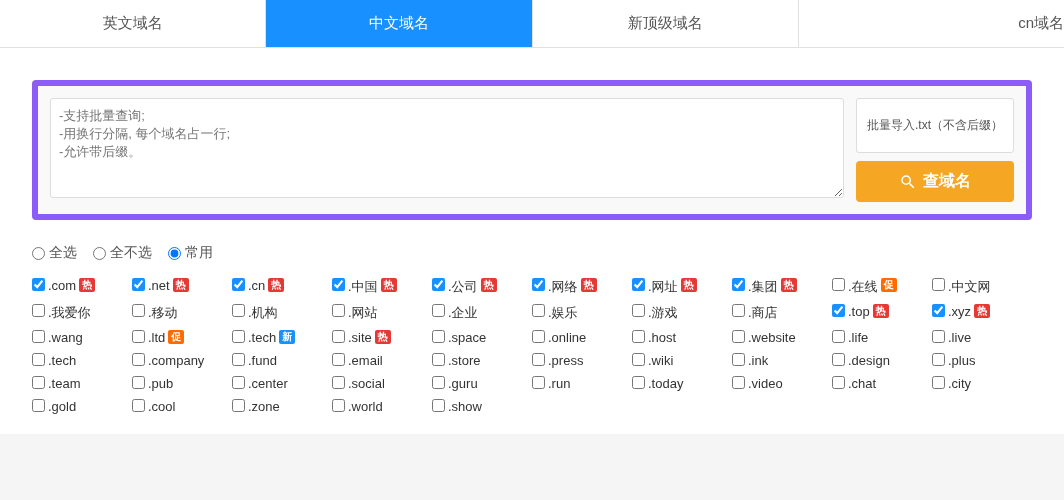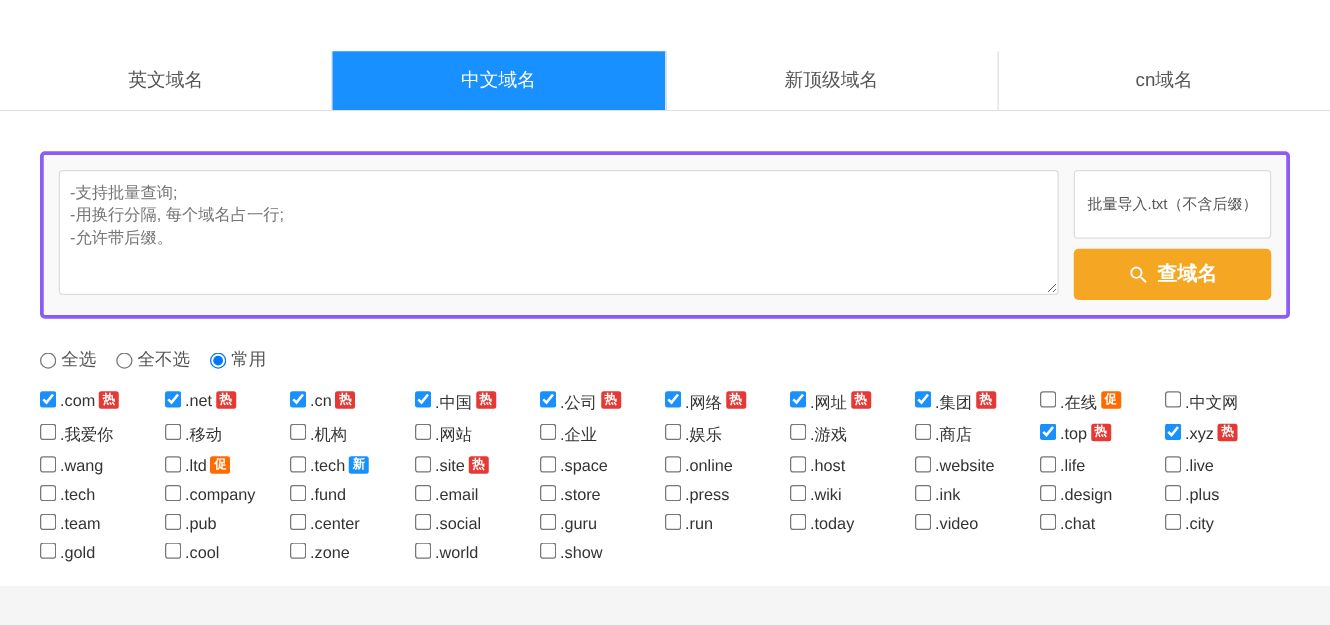--- a/index.html
+++ b/index.html
@@ -11,36 +11,35 @@
       border-bottom: 1px solid #e0e0e0;
     }
     .tab {
       flex: 1;
       text-align: center;
       padding: 14px 0;
       cursor: pointer;
       font-size: 15px;
       color: #555;
       border-right: 1px solid #e0e0e0;
-      margin-top: 41px;
-    }
-    .tab:last-child { border-right: none; }
+    }
+    .tab:last-child { border-right: none; text-align: right; }
     .tab.active {
       background: #1890ff;
       color: #fff;
       font-weight: normal;
     }
 
     .main-content {
       background: #fff;
       padding: 16px;
     }
 
     .search-box {
-      border: 3px solid #8b5cf6;
+      border: 6px solid #8b5cf6;
       border-radius: 4px;
       padding: 12px;
       display: flex;
       gap: 12px;
       background: #f9f9f9;
       margin: 16px;
     }
 
     .textarea-wrapper {
       flex: 1;

